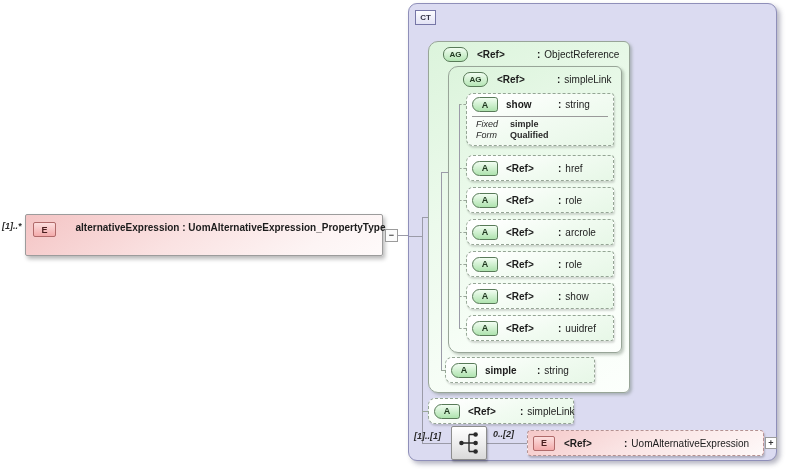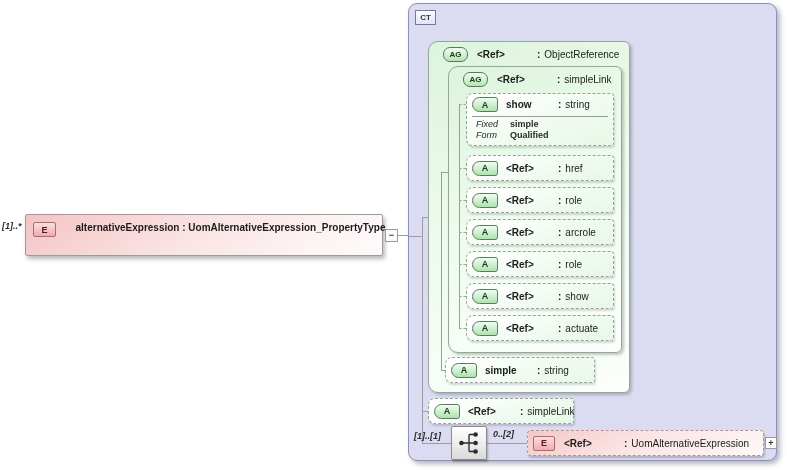--- a/index.html
+++ b/index.html
@@ -176,21 +176,21 @@
       <div class="attr-box rowtxt" style="left:17px;top:216px;width:148px;">
         <span class="icon-a">A</span>
         <span class="nm-attr">&lt;Ref&gt;</span>
         <span class="cl">:</span>
         <span class="tp">show</span>
       </div>
       <div class="attr-box rowtxt" style="left:17px;top:248px;width:148px;">
         <span class="icon-a">A</span>
         <span class="nm-attr">&lt;Ref&gt;</span>
         <span class="cl">:</span>
-        <span class="tp">actuate</span>
+        <span class="tp">uuidref</span>
       </div>
     </div>
 
     <div class="attr-box rowtxt" style="left:16px;top:315px;width:150px;">
       <span class="icon-a">A</span>
       <span class="nm-attr">simple</span>
       <span class="cl">:</span>
       <span class="tp">string</span>
     </div>
   </div>

